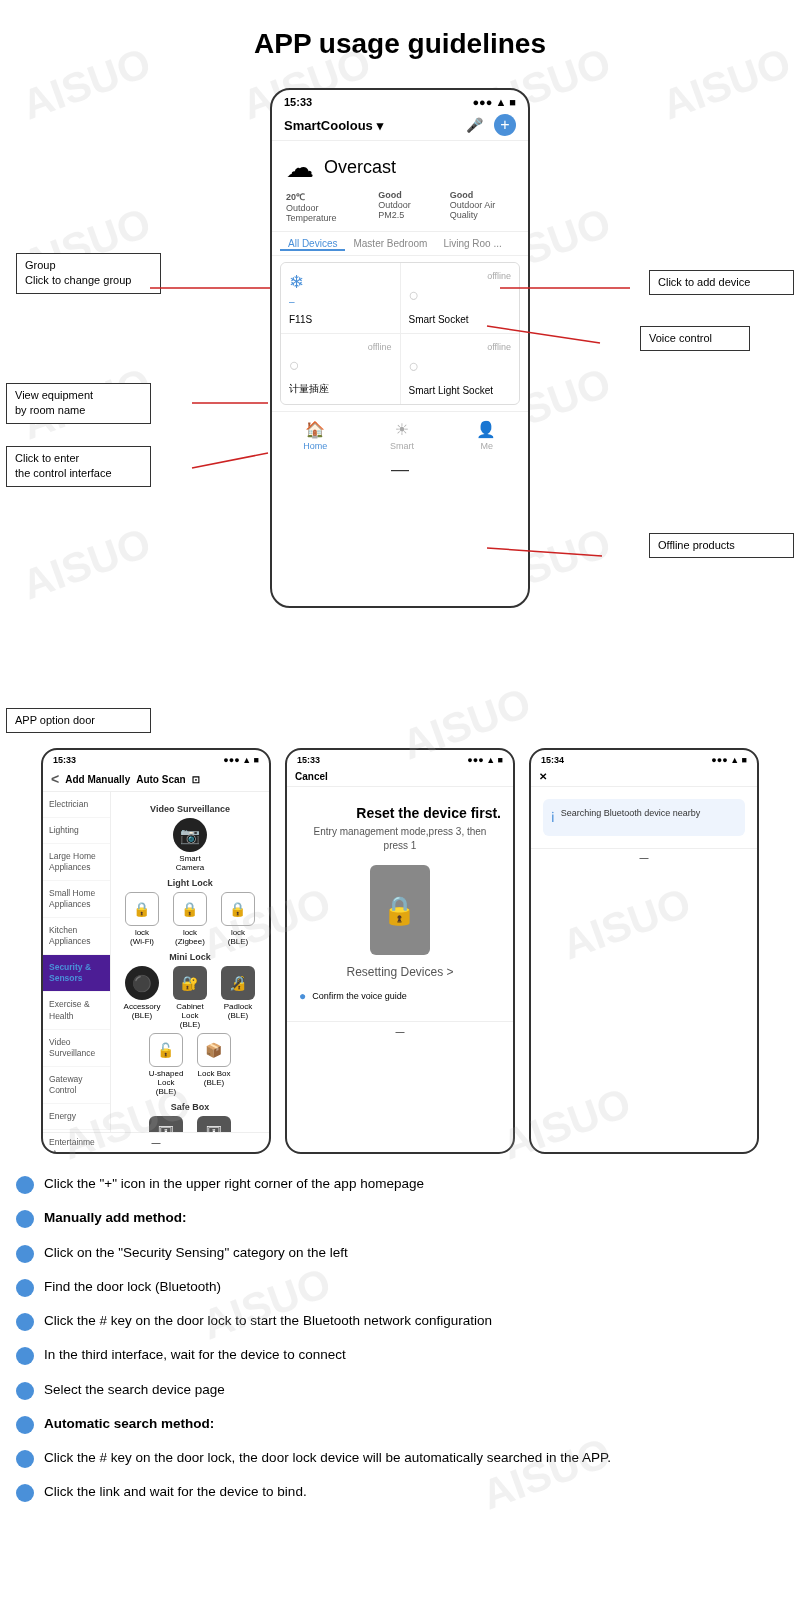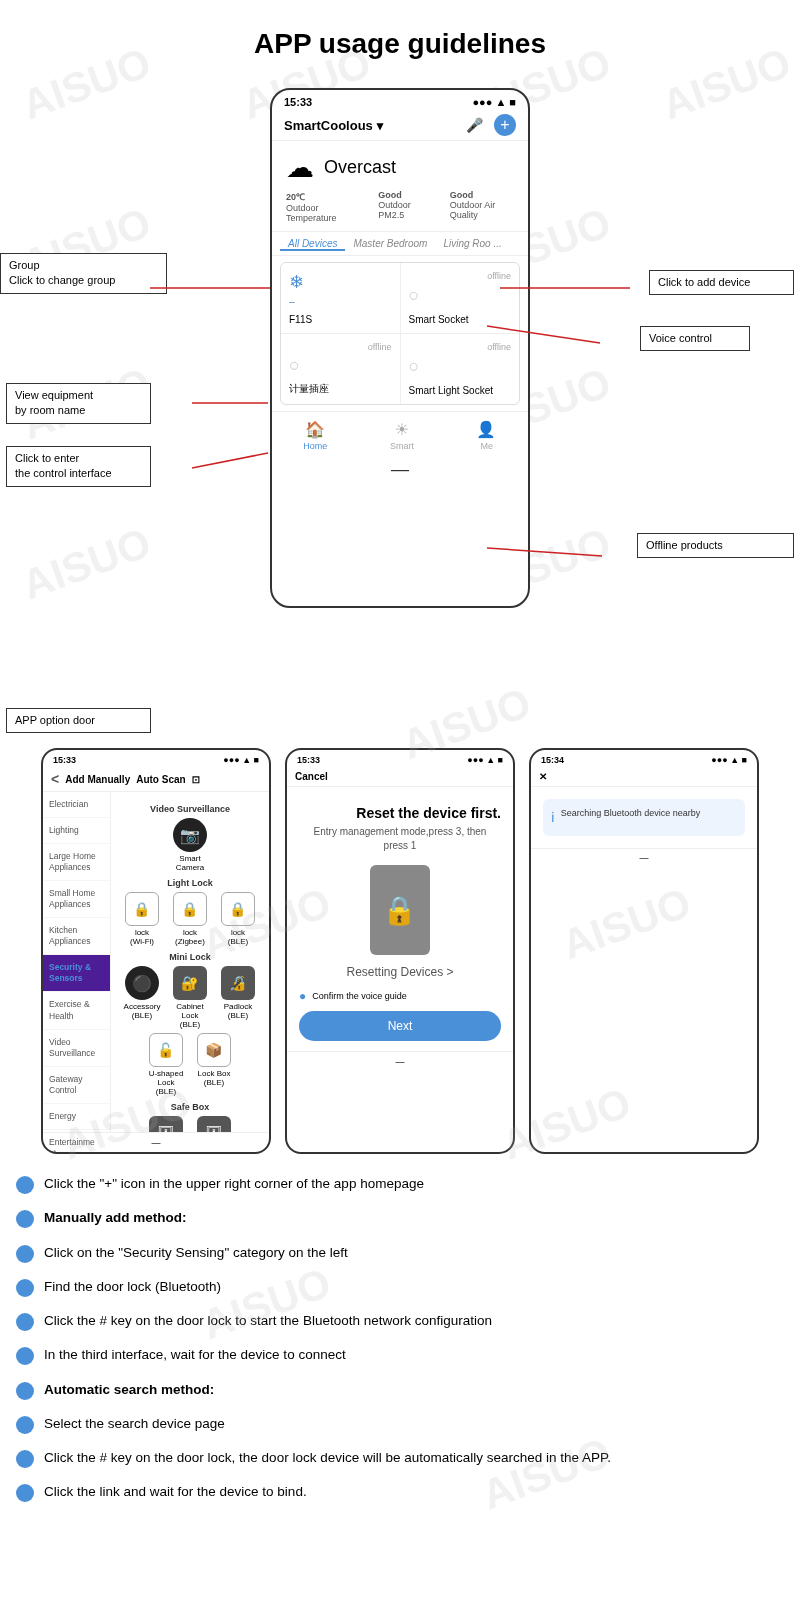--- a/index.html
+++ b/index.html
@@ -126,21 +126,21 @@
     .room-tabs {
       display: flex;
       gap: 0;
       padding: 6px 8px 4px;
       font-size: 10px;
       color: #888;
       border-bottom: 1px solid #eee;
       overflow: hidden;
     }
 
-    .room-tab { padding: 0 8px; font-style: italic; }
+    .room-tab { padding: 0 8px; }
     .room-tab.active { color: #4a90d9; border-bottom: 2px solid #4a90d9; }
 
     .device-grid {
       display: grid;
       grid-template-columns: 1fr 1fr;
       gap: 1px;
       background: #eee;
       margin: 6px 8px;
       border: 1px solid #ddd;
       border-radius: 6px;
@@ -550,21 +550,21 @@
         <span>Smart</span>
       </div>
       <div class="nav-item">
         <span class="nav-icon">👤</span>
         <span>Me</span>
       </div>
     </div>
     <div class="phone-home-indicator">—</div>
   </div>
 
-  <div class="annotation-box" style="position:absolute;left:0;top:175px;width:167px;">
+  <div class="annotation-box" style="position:absolute;left:16px;top:175px;width:145px;">
     <span style="white-space:pre-line;">Group
 Click to change group</span>
   </div>
 
   <svg style="position:absolute;top:0;left:0;width:800px;height:560px;pointer-events:none;">
     <line x1="150" y1="210" x2="270" y2="210" stroke="#cc2222" stroke-width="1.5"></line>
 
     <line x1="500" y1="210" x2="630" y2="210" stroke="#cc2222" stroke-width="1.5"></line>
 
     <line x1="487" y1="248" x2="600" y2="265" stroke="#cc2222" stroke-width="1.5"></line>
@@ -589,21 +589,21 @@
   <div class="annotation-box" style="position:absolute;left:6px;top:305px;width:145px;">
     <span style="white-space:pre-line;">View equipment
 by room name</span>
   </div>
 
   <div class="annotation-box" style="position:absolute;left:6px;top:368px;width:145px;">
     <span style="white-space:pre-line;">Click to enter
 the control interface</span>
   </div>
 
-  <div class="annotation-box" style="position:absolute;right:6px;top:455px;width:157px;">
+  <div class="annotation-box" style="position:absolute;right:6px;top:455px;width:145px;">
     <span>Offline products</span>
   </div>
 
   <div class="annotation-box" style="position:absolute;left:6px;top:630px;width:145px;">
     <span style="white-space:pre-line;">APP option door</span>
   </div>
 </div>
 
 <div class="three-phones-row" style="margin-top:100px;">
 
@@ -708,21 +708,20 @@
       <div class="reset-subtitle" style="white-space:pre-line;">Entry management mode,press 3, then
 press 1</div>
       <div class="door-lock-img">
         <div class="lock-visual">🔒</div>
       </div>
       <div class="reset-link">Resetting Devices &gt;</div>
       <div class="voice-guide-row">
         <span class="voice-check">●</span>
         <span>Confirm the voice guide</span>
       </div>
-      <div class="next-btn">Next</div>
     </div>
     <div style="height:20px;border-top:1px solid #eee;display:flex;justify-content:center;align-items:center;margin-top:auto;">—</div>
   </div>
 
   <div class="small-phone">
     <div class="sp-status">
       <span>15:34</span>
       <span>●●● ▲ ■</span>
     </div>
     <div class="sp-header">
@@ -759,27 +758,27 @@
   <div class="instruction-item">
     <div class="bullet-dot"></div>
     <div class="instruction-text">Click the # key on the door lock to start the Bluetooth network configuration</div>
   </div>
   <div class="instruction-item">
     <div class="bullet-dot"></div>
     <div class="instruction-text">In the third interface, wait for the device to connect</div>
   </div>
   <div class="instruction-item">
     <div class="bullet-dot"></div>
+    <div class="instruction-text">Select the search device page</div>
+  </div>
+  <div class="instruction-item">
+    <div class="bullet-dot"></div>
     <div class="instruction-text"><strong>Automatic search method:</strong></div>
   </div>
   <div class="instruction-item">
     <div class="bullet-dot"></div>
-    <div class="instruction-text">Select the search device page</div>
-  </div>
-  <div class="instruction-item">
-    <div class="bullet-dot"></div>
     <div class="instruction-text">Click the # key on the door lock, the door lock device will be automatically searched in the APP.</div>
   </div>
   <div class="instruction-item">
     <div class="bullet-dot"></div>
     <div class="instruction-text">Click the link and wait for the device to bind.</div>
   </div>
 </div>
 
 </body></html>

